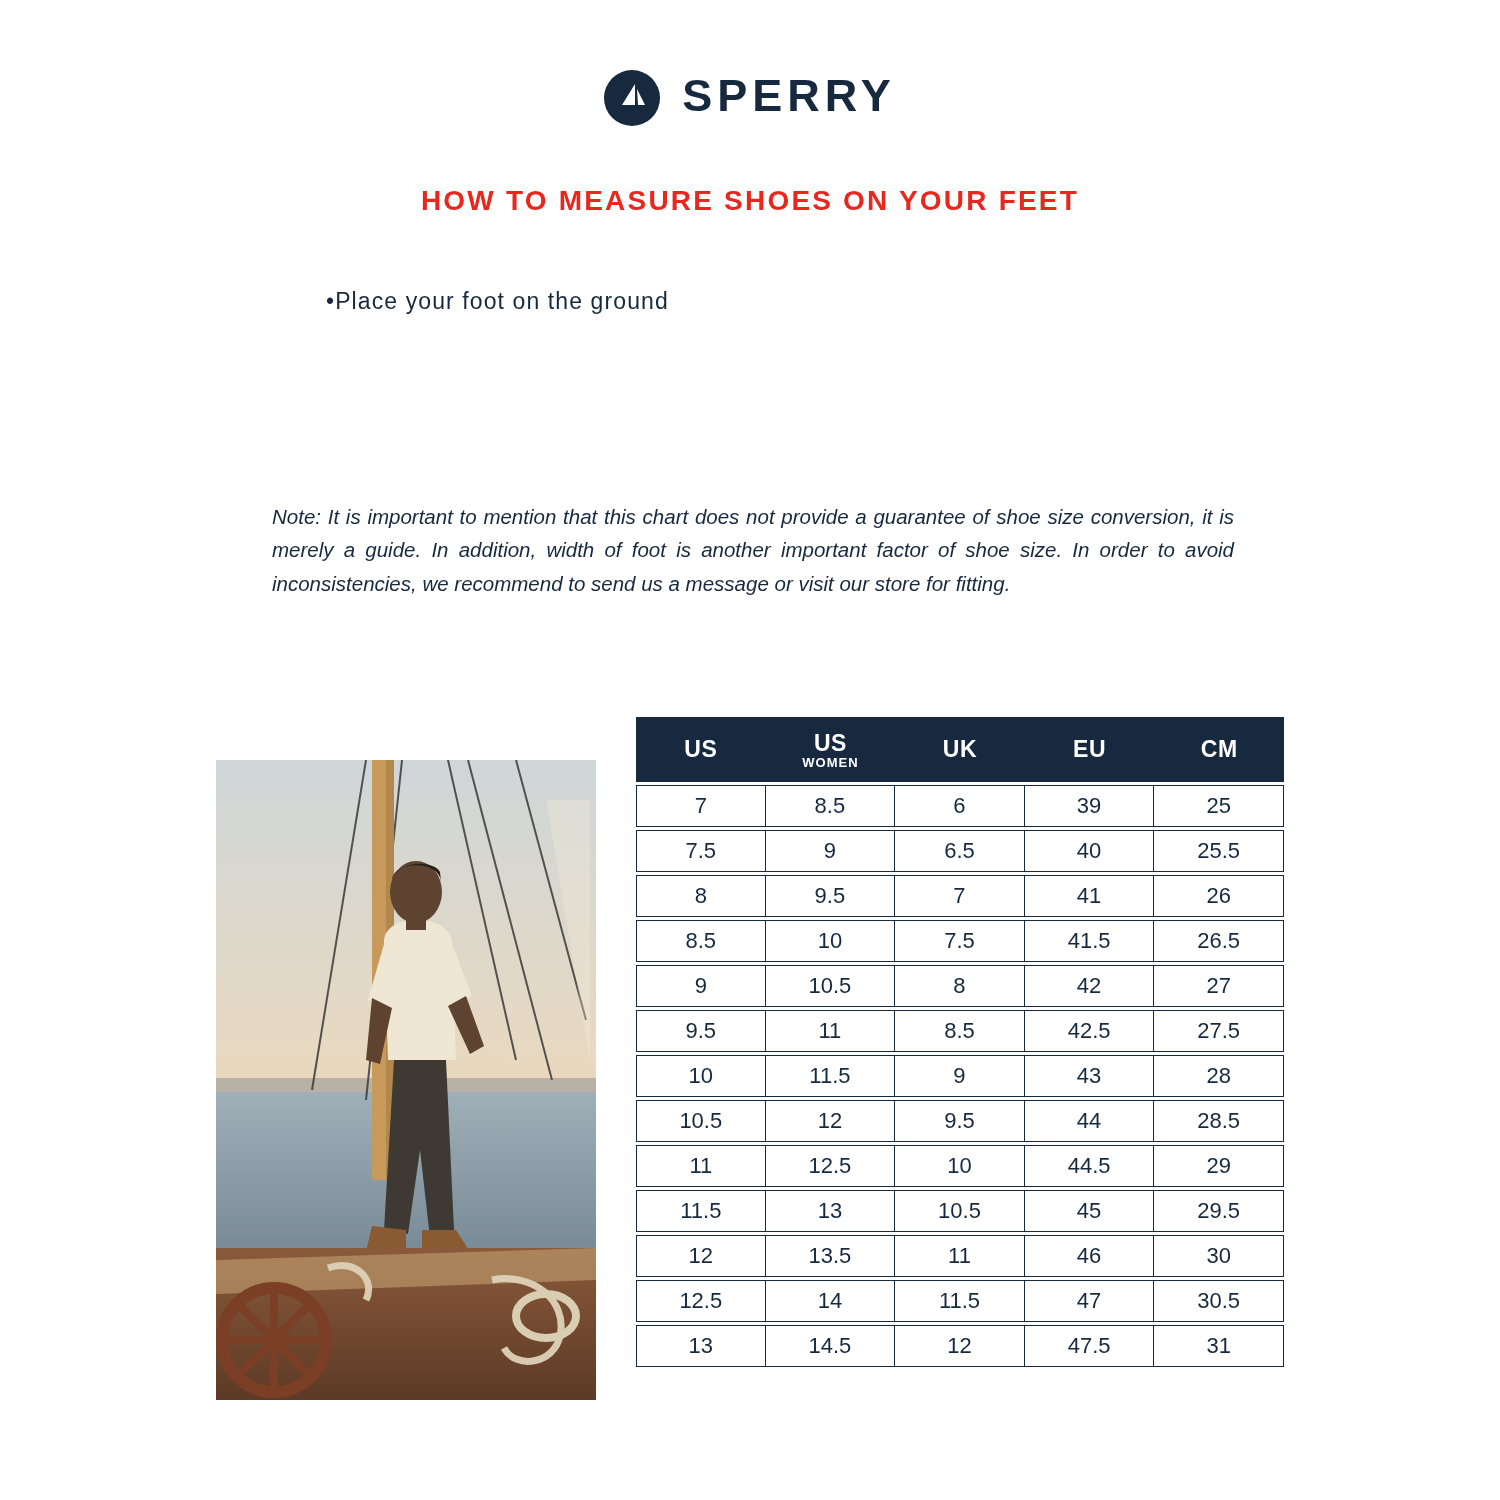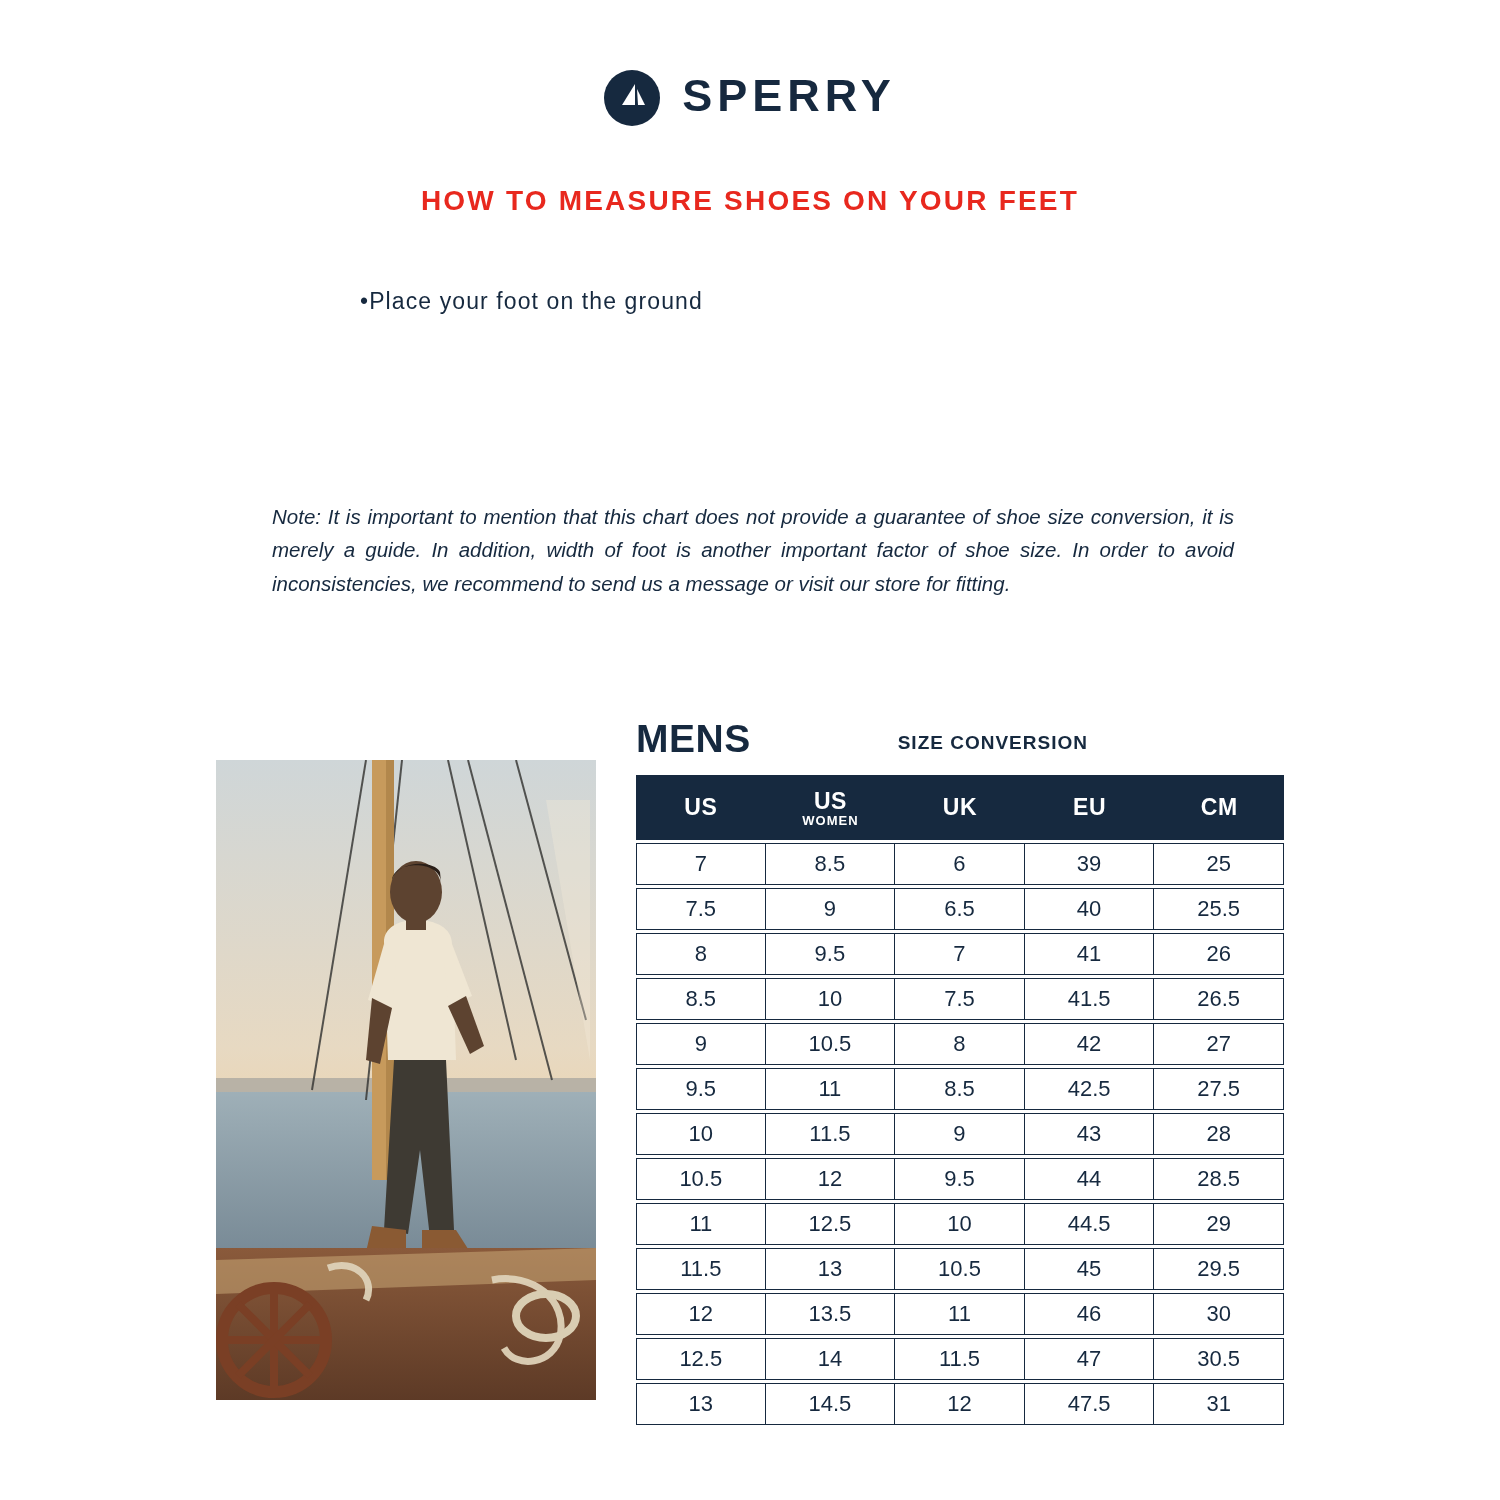--- a/index.html
+++ b/index.html
@@ -67,21 +67,21 @@
   .dim-label {
     position: absolute;
     left: 116px;
     top: 94px;
     font-size: 13px;
     font-weight: 700;
     color: #16293f;
     letter-spacing: .3px;
   }
   .bullets {
-    margin-left: 60px;
+    margin-left: 26px;
     padding-top: 32px;
   }
   .bullet {
     font-size: 23px;
     color: #16293f;
     letter-spacing: 1.1px;
     line-height: 1.0;
     margin-bottom: 26px;
     white-space: nowrap;
   }
@@ -268,24 +268,20 @@
 
       <g stroke="#ded2b8" stroke-width="7" fill="none" opacity=".95">
         <path d="M276 520 C316 512 352 540 344 576 C338 604 300 610 288 588"></path>
         <path d="M112 508 C140 498 160 520 150 540"></path>
       </g>
       <ellipse cx="330" cy="556" rx="30" ry="22" fill="none" stroke="#d9cdb2" stroke-width="8"></ellipse>
     </svg>
   </div>
 
   <div class="table-wrap">
-    <div class="table-head-row">
-      <span class="mens-label">MENS</span>
-      <span class="conv-label">SIZE CONVERSION</span>
-    </div>
 
     <table class="sizes">
       <thead>
         <tr>
           <th>
             <span>US</span>
           </th>
           <th>
             <span>US</span>
             <span class="sub">WOMEN</span>

